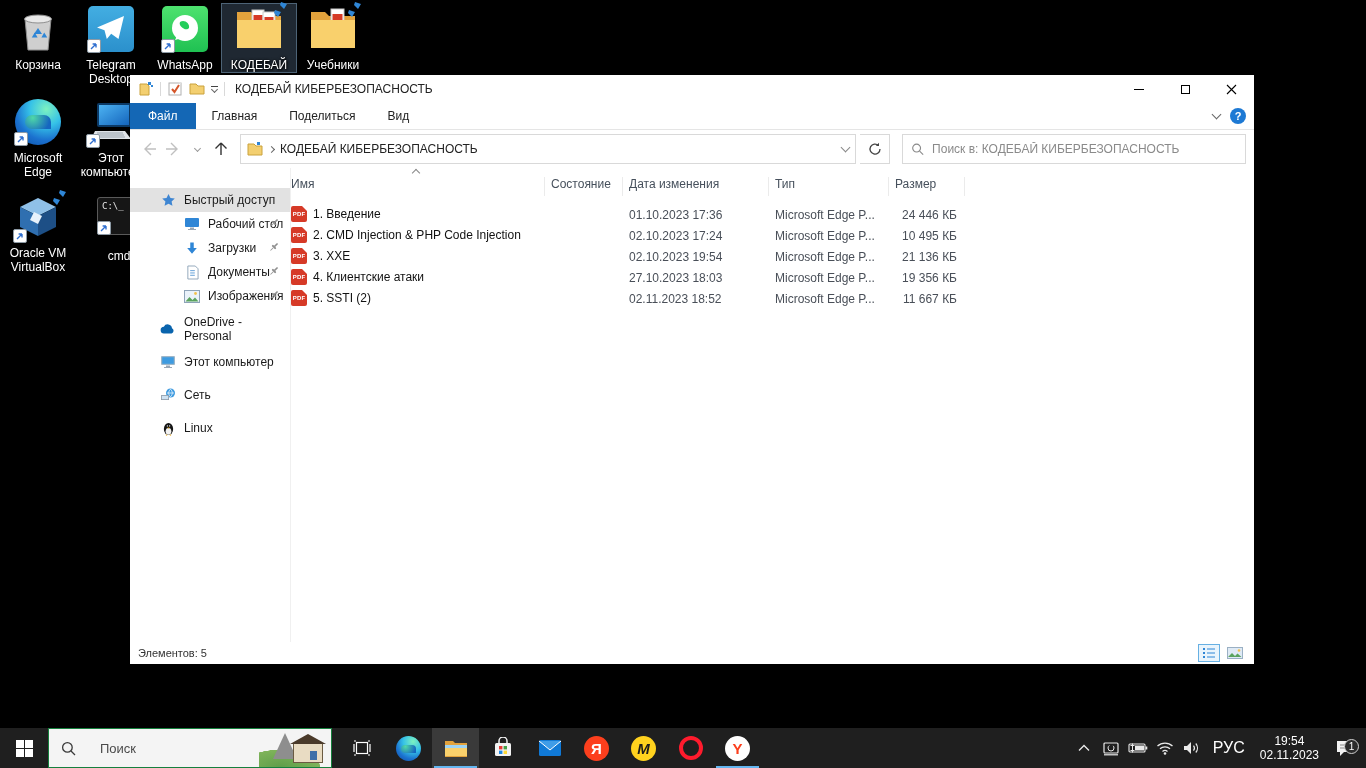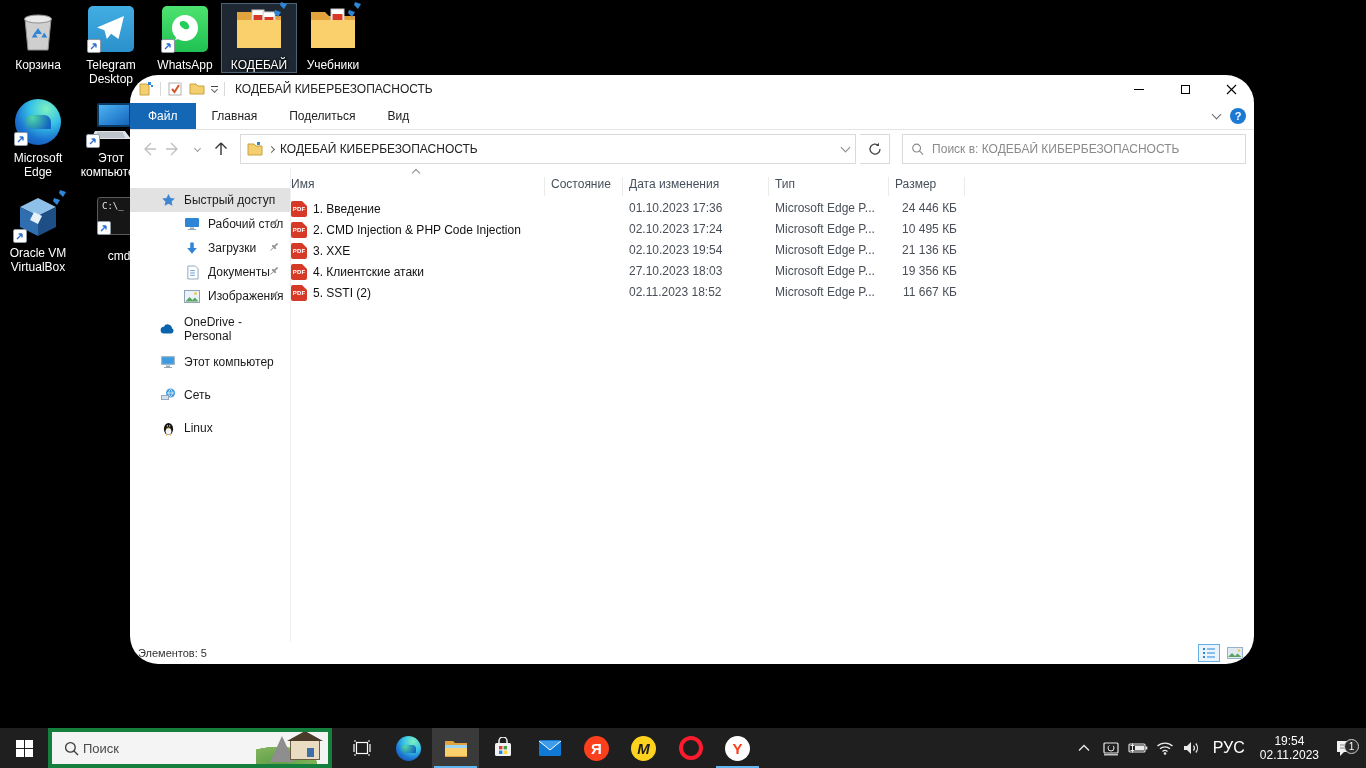--- a/index.html
+++ b/index.html
@@ -13,21 +13,21 @@
   .dicon .lbl { color:#fff; font-size:12px; line-height:14px; margin-top:4px;
     text-shadow:1px 1px 2px #000,0 0 3px #000; word-wrap:break-word; }
   .dicon.selected { background:rgba(110,145,180,.28); outline:1px solid rgba(140,180,215,.55); }
   .scbadge { position:absolute; left:-1px; bottom:-1px; width:14px; height:14px;
     background:#fff; border:1px solid #8d9aa5; border-radius:2px;
     display:flex; align-items:center; justify-content:center; }
   .syncarrows { position:absolute; right:-6px; top:-4px; }
 
   
   .window { position:absolute; left:130px; top:75px; width:1124px; height:589px;
-    background:#fff; display:flex; flex-direction:column; font-size:12px; color:#1a1a1a;border-radius:28px; }
+    background:#fff; display:flex; flex-direction:column; font-size:12px; color:#1a1a1a; }
   .titlebar { height:28px; display:flex; align-items:center; flex:none; }
   .qat { display:flex; align-items:center; gap:6px; padding-left:8px; }
   .qat .sep { width:1px; height:14px; background:#d9d9d9; }
   .title-text { margin-left:10px; font-size:12px; color:#222; white-space:nowrap; }
   .wctrls { margin-left:auto; display:flex; height:100%; }
   .wbtn { width:46px; height:100%; display:flex; align-items:center; justify-content:center; }
   .glyph-min { width:10px; height:0; border-top:1px solid #000; }
   .glyph-max { width:9px; height:9px; border:1px solid #000; }
 
   .ribbon { height:27px; flex:none; display:flex; align-items:stretch;
@@ -77,21 +77,21 @@
   .fheader { display:flex; height:28px; align-items:flex-end; position:relative; }
   .hcell { font-size:12px; color:#46505c; padding:0 0 5px 6px; border-right:1px solid #ebebeb;
     white-space:nowrap; overflow:hidden; }
   .hc-name { width:254px; padding-left:0; }
   .hc-status { width:78px; }
   .hc-date { width:146px; }
   .hc-type { width:120px; }
   .hc-size { width:76px; }
   .sortchev { position:absolute; left:122px; top:2px; width:6px; height:6px;
     border-left:1px solid #888; border-top:1px solid #888; transform:rotate(45deg); }
-  .frow { display:flex; height:21px; align-items:flex-start; }
+  .frow { display:flex; height:21px; align-items:flex-end; }
   .fc { font-size:12px; white-space:nowrap; overflow:hidden; padding-left:6px; }
   .fc-name { width:254px; padding-left:0; display:flex; align-items:center; gap:6px; color:#111; }
   .fc-status { width:78px; }
   .fc-date { width:146px; color:#494f58; }
   .fc-type { width:120px; color:#494f58; }
   .fc-size { width:76px; color:#494f58; text-align:right; padding-right:8px; }
   .pdficon { width:16px; height:16px; flex:none; position:relative; background:#d63a27;
     border-radius:2px; color:#fff; font-size:6px; font-weight:bold; display:flex;
     align-items:center; justify-content:center; letter-spacing:.2px; }
   .pdficon::after { content:""; position:absolute; right:0; top:0; border-style:solid;
@@ -100,22 +100,22 @@
   .statusbar { height:22px; flex:none; display:flex; align-items:center; padding:0 8px;
     font-size:11px; color:#333; }
   .viewtoggles { margin-left:auto; display:flex; gap:4px; }
   .vbtn { width:22px; height:18px; display:flex; align-items:center; justify-content:center; }
   .vbtn.sel { border:1px solid #66b0e3; background:#e9f4fc; }
 
   
   .taskbar { position:absolute; left:0; bottom:0; width:1366px; height:40px;
     background:#1f1f1f; display:flex; align-items:stretch; z-index:50; }
   .tbtn { width:48px; display:flex; align-items:center; justify-content:center; flex:none; }
-  .tsearch { width:284px; background:#f4f4f4; border:4px solid #15803d; display:flex;
-    align-items:center; padding-left:12px; gap:4px; flex:none; position:relative; overflow:hidden; }
+  .tsearch { width:284px; background:#f4f4f4; border:1px solid #15803d; display:flex;
+    align-items:center; padding-left:12px; gap:24px; flex:none; position:relative; overflow:hidden; }
   .tsearch input { border:none; outline:none; background:transparent; font-size:13px;
     color:#3a3a3a; width:130px; font-family:inherit; }
   .tsearch input::placeholder { color:#4a4a4a; opacity:1; }
   .search-art { position:absolute; right:0; top:0; width:72px; height:100%; }
   .tapp { width:47px; display:flex; align-items:center; justify-content:center;
     flex:none; position:relative; }
   .tapp.active { background:#3a3a3a; }
   .underline { position:absolute; left:2px; right:2px; bottom:0; height:2px; background:#64b6f0; }
   .circle24 { width:25px; height:25px; border-radius:50%; display:flex; align-items:center;
     justify-content:center; font-weight:bold; font-size:15px; }

